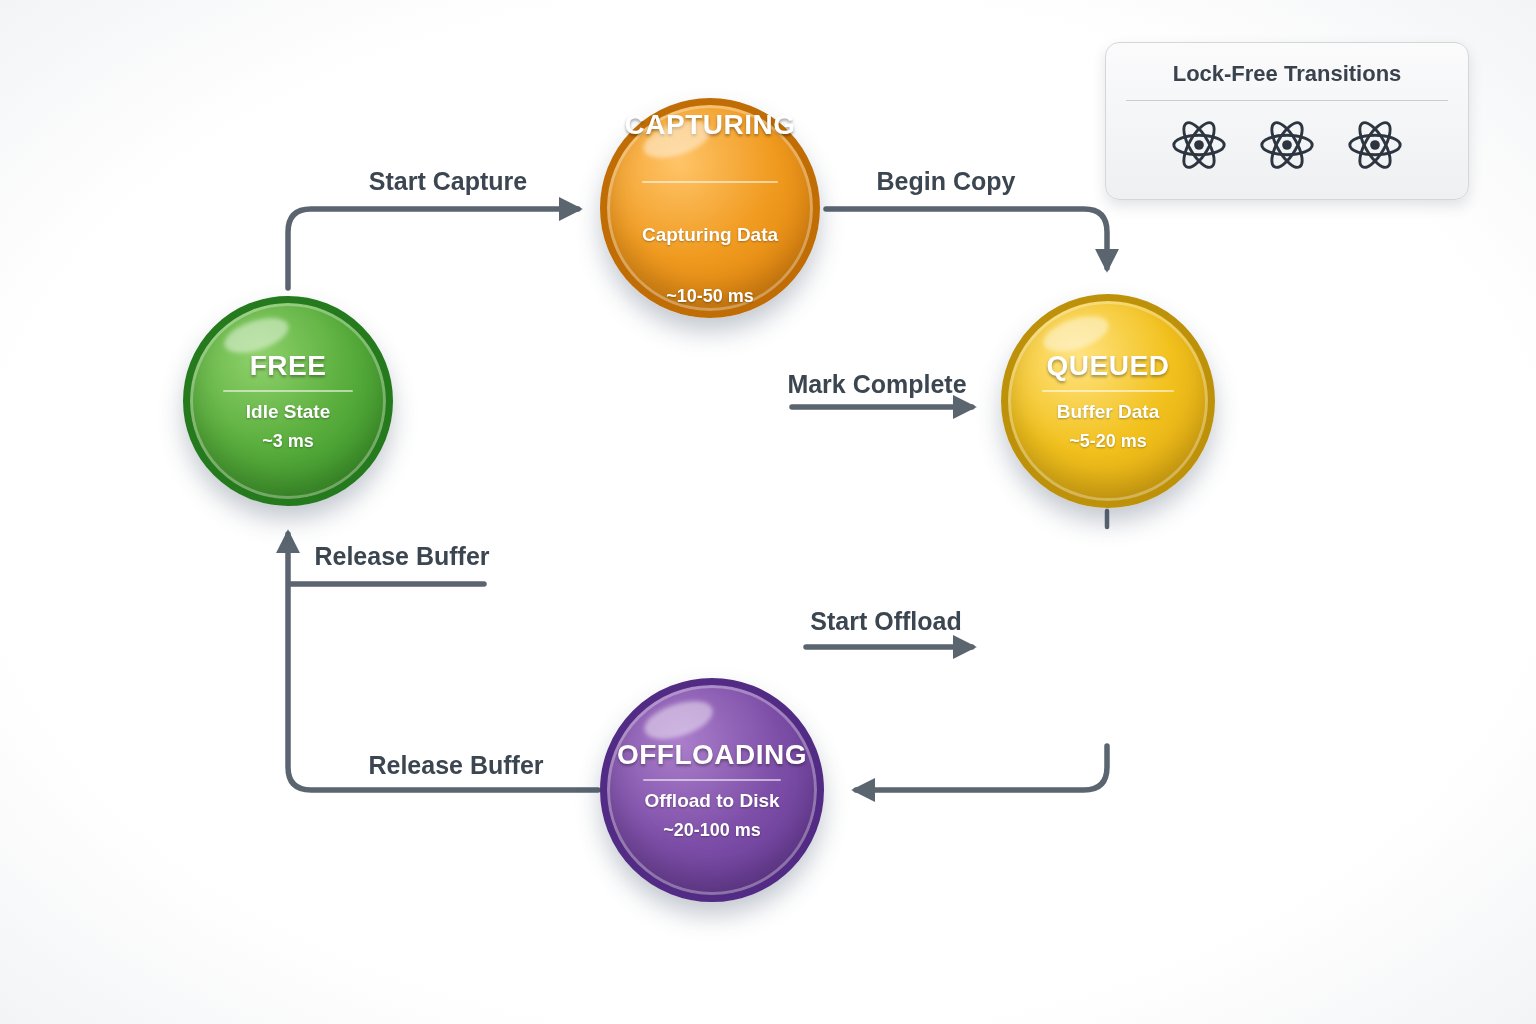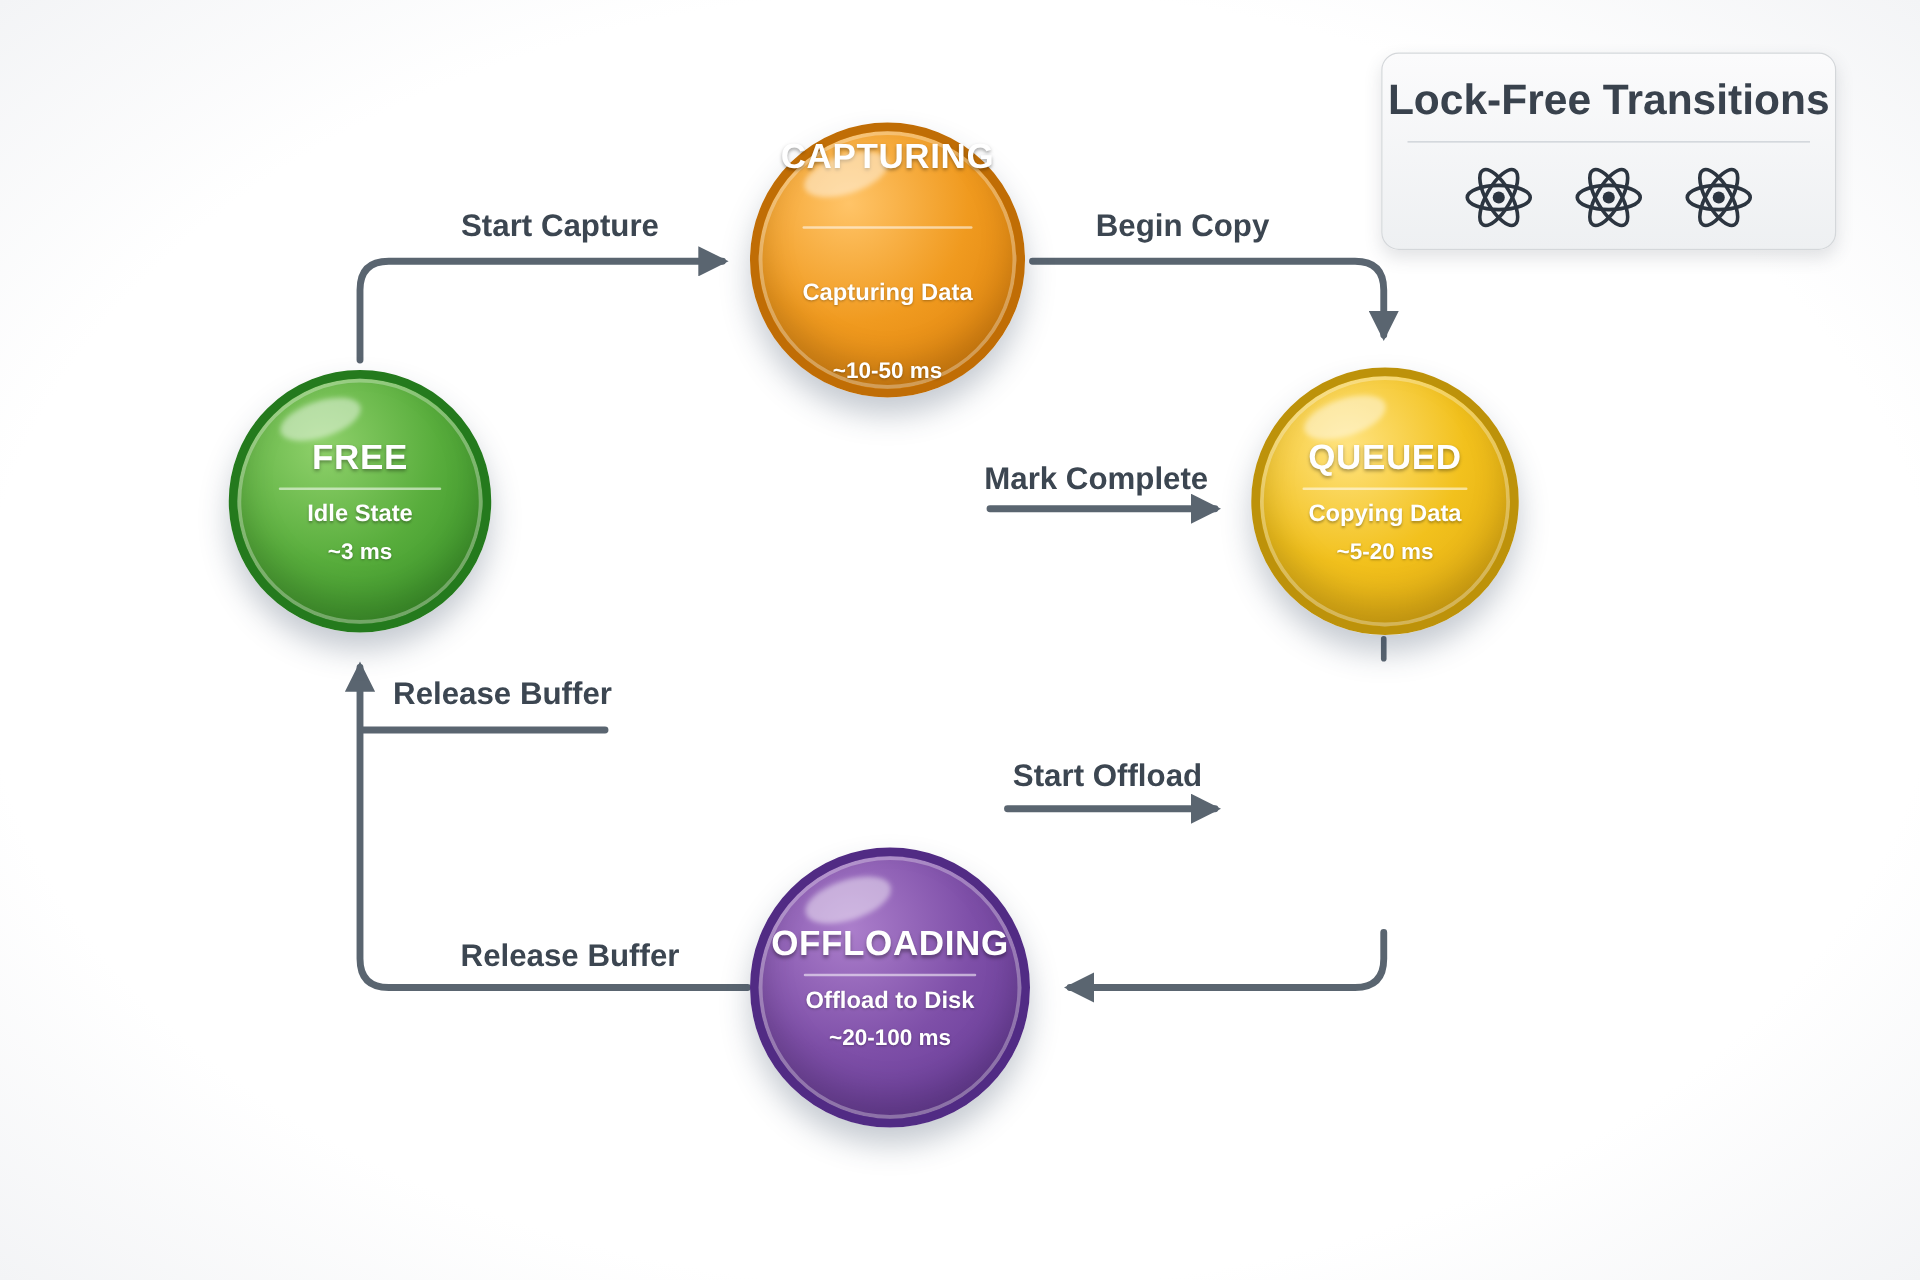--- a/index.html
+++ b/index.html
@@ -123,21 +123,21 @@
     left: 1105px; top: 42px;
     width: 364px; height: 158px;
     background: linear-gradient(#fbfbfc, #eef0f2);
     border: 1px solid #d4d7da;
     border-radius: 14px;
     box-shadow: 0 6px 14px rgba(60,70,80,0.15);
   }
   .legend-title {
     margin-top: 18px;
     text-align: center;
-    font-size: 34px;
+    font-size: 22px;
     font-weight: bold;
     color: #39424d;
   }
   .legend-divider {
     height: 1px;
     background: #c9ced3;
     margin: 13px 20px 0 20px;
   }
   .legend-icons {
     display: flex;
@@ -180,21 +180,21 @@
   <div class="state state-capturing">
     <div class="state-name">CAPTURING</div>
     <div class="state-divider"></div>
     <div class="state-sub">Capturing Data</div>
     <div class="state-time">~10-50 ms</div>
   </div>
 
   <div class="state state-copying">
     <div class="state-name">QUEUED</div>
     <div class="state-divider"></div>
-    <div class="state-sub">Copying Data</div>
+    <div class="state-sub">Buffer Data</div>
     <div class="state-time">~5-20 ms</div>
   </div>
 
 
   <div class="state state-offloading">
     <div class="state-name">OFFLOADING</div>
     <div class="state-divider"></div>
     <div class="state-sub">Offload to Disk</div>
     <div class="state-time">~20-100 ms</div>
   </div>

